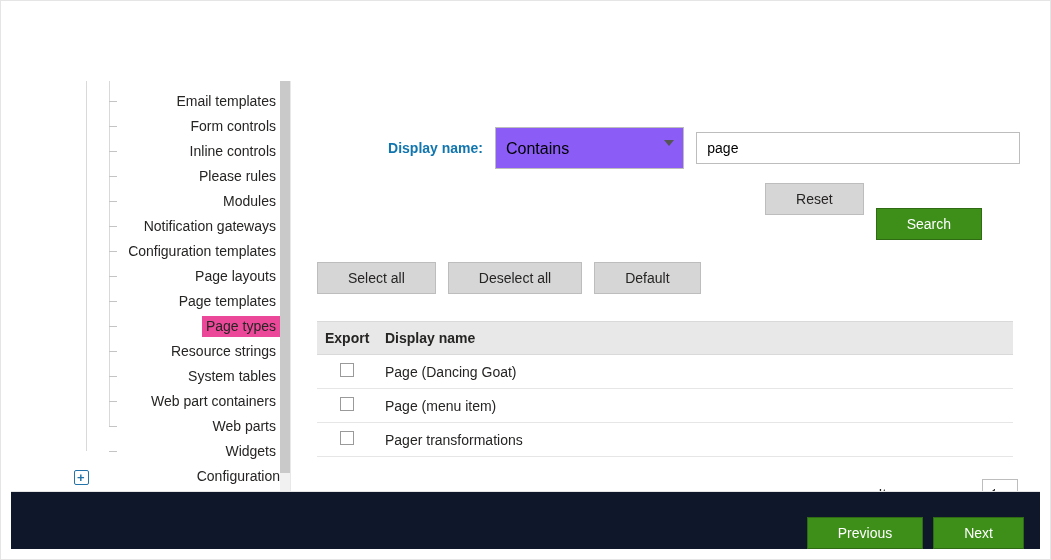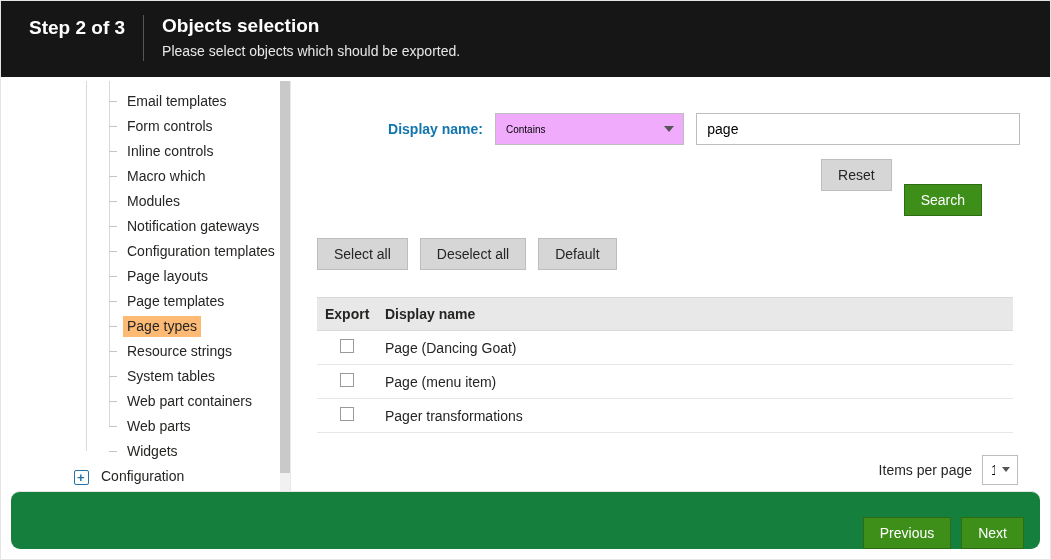--- a/index.html
+++ b/index.html
@@ -10,93 +10,85 @@
   .hdr { background: #161616; color: #fff; padding: 14px 28px 16px 28px; display: flex; align-items: flex-start; gap: 18px; }
   .hdr-step { font-size: 19px; font-weight: 600; padding-top: 2px; }
   .hdr-div { width: 1px; height: 46px; background: #555; }
   .hdr-titlewrap { display: flex; flex-direction: column; gap: 6px; }
   .hdr-title { font-size: 19px; font-weight: 600; }
   .hdr-sub { font-size: 14px; color: #e8e8e8; }
 
   
   .body { position: absolute; top: 80px; bottom: 68px; left: 10px; right: 10px; display: flex; }
   .sidebar { width: 280px; position: relative; overflow: hidden; border-right: 1px solid #e8e8e8; }
-  .sidebar-inner { position: absolute; left: 0; right: 10px; top: 0; bottom: 0; overflow: hidden; }
+  .sidebar-inner { position: absolute; left: 0; right: 10px; top: 0; bottom: 0; overflow: hidden; text-align: right; }
   .sb-scroll { position: absolute; right: 0; top: 0; width: 10px; height: 100%; background: #f1f1f1; }
   .sb-thumb { position: absolute; right: 0; top: 0; width: 10px; height: 392px; background: #c9c9c9; }
 
   .tree { padding-top: 8px; }
   .tree-line { position: relative; padding: 2px 0 2px 112px; line-height: 21px; white-space: nowrap; }
   .tree-line::before { content: ""; position: absolute; left: 98px; top: 12px; width: 8px; height: 1px; background: #c4c4c4; }
   .tree-rail { position: absolute; left: 75px; top: 0; bottom: 40px; width: 1px; background: #d9d9d9; }
   .tree-rail2 { position: absolute; left: 98px; top: 0; bottom: 64px; width: 1px; background: #d9d9d9; }
   .tree-item span.lbl { display: inline-block; padding: 0 4px; }
-  .tree-item.selected span.lbl { background: #fdba74; }
+  .tree-item.selected span.lbl { background: #ec4899; }
   .tree-config { position: relative; padding: 2px 0 2px 90px; line-height: 21px; }
   .tree-config::before { content: ""; position: absolute; left: 63px; top: 6px; width: 13px; height: 13px; border: 1px solid #2574a9; border-radius: 2px; background: #fff; }
   .tree-config::after { content: "+"; position: absolute; left: 66px; top: 3px; font-size: 13px; font-weight: 700; color: #2574a9; }
 
   
   .main { flex: 1; padding: 26px 20px 10px 26px; position: relative; overflow: hidden; }
-  .filter-row { display: flex; align-items: center; gap: 12px; margin-top: 6px; margin-left: 56px; }
+  .filter-row { display: flex; align-items: center; gap: 12px; margin-top: 20px; margin-left: 56px; }
   .filter-label { color: #1175ae; font-weight: 600; min-width: 110px; text-align: right; }
   .select-wrap { position: relative; width: 192px; }
-  .select-wrap select { width: 100%; height: 32px; border: 1px solid #bdbdbd; background: #f0abfc; padding: 4px 28px 4px 10px; font-family: inherit; font-size: 10px; appearance: none; -webkit-appearance: none; }
+  .select-wrap select { width: 100%; height: 42px; border: 1px solid #bdbdbd; background: #8b5cf6; padding: 4px 28px 4px 10px; font-family: inherit; font-size: 16px; appearance: none; -webkit-appearance: none; }
   .select-wrap::after { content: ""; position: absolute; right: 10px; top: 13px; width: 0; height: 0; border-left: 5px solid transparent; border-right: 5px solid transparent; border-top: 6px solid #555; pointer-events: none; }
   .text-input { height: 32px; width: 328px; border: 1px solid #bdbdbd; padding: 4px 10px; font-family: inherit; font-size: 14px; }
   .filter-btns { display: flex; gap: 12px; justify-content: flex-end; margin: 14px 38px 0 0; }
-  .btn { display: inline-flex; align-items: center; justify-content: center; height: 32px; padding: 0 16px; border: 1px solid #bdbdbd; background: #d6d6d6; color: #262524; font-family: inherit; font-size: 14px; cursor: pointer; }
+  .btn { display: inline-flex; align-items: center; justify-content: center; height: 32px; padding: 0 30px; border: 1px solid #bdbdbd; background: #d6d6d6; color: #262524; font-family: inherit; font-size: 14px; cursor: pointer; }
   .btn.primary { background: #3e8f1a; border-color: #2e6b12; color: #fff; font-weight: 400; margin-top: 25px; }
 
   .sel-btns { display: flex; gap: 12px; margin-top: 22px; }
 
   .table { margin-top: 14px; width: 696px; }
   .thead { display: flex; background: #e8e8e8; border-top: 1px solid #d9d9d9; border-bottom: 1px solid #d9d9d9; margin-top: 27px; }
   .thead .th { font-weight: 600; padding: 8px 8px; }
   .th-export { width: 60px; }
   .th-name { flex: 1; }
   .trow { display: flex; align-items: center; border-bottom: 1px solid #e6e6e6; }
   .td-export { width: 60px; text-align: center; padding: 8px 8px; }
   .td-name { flex: 1; padding: 8px 8px; }
   .chk { width: 14px; height: 14px; border: 1px solid #9a9a9a; display: inline-block; background: #fff; }
 
   .pager-row { display: flex; justify-content: flex-end; align-items: center; gap: 10px; margin-top: 22px; padding-right: 2px; }
   .ipp-select { position: relative; }
   .ipp-select select { width: 36px; height: 30px; border: 1px solid #bdbdbd; background: #fff; padding: 2px 22px 2px 8px; font-family: inherit; font-size: 14px; appearance: none; -webkit-appearance: none; }
   .ipp-select::after { content: ""; position: absolute; right: 8px; top: 12px; width: 0; height: 0; border-left: 4px solid transparent; border-right: 4px solid transparent; border-top: 5px solid #555; pointer-events: none; }
 
   
-  .footer { position: absolute; left: 10px; right: 10px; bottom: 10px; height: 58px; border-top: 1px solid #e5e5e5; background: #15803d; display: flex; justify-content: flex-end; align-items: center; gap: 10px; padding: 0 16px; border-radius: 9px; }
+  .footer { position: absolute; left: 10px; right: 10px; bottom: 10px; height: 58px; border-top: 1px solid #e5e5e5; background: #0f172a; display: flex; justify-content: flex-end; align-items: center; gap: 10px; padding: 0 16px; }
 </style>
 </head>
 <body>
 
 <div class="app">
 
-  <div class="hdr">
-    <div class="hdr-step">Step 2 of 3</div>
-    <div class="hdr-div"></div>
-    <div class="hdr-titlewrap">
-      <div class="hdr-title">Objects selection</div>
-      <div class="hdr-sub">Please select objects which should be exported.</div>
-    </div>
-  </div>
 
   <div class="body">
 
     <div class="sidebar">
       <div class="sidebar-inner">
         <div class="tree" id="tree">
           <div class="tree-rail"></div>
           <div class="tree-rail2"></div>
 
         <div class="tree-line tree-item"><span class="lbl">Email templates</span></div>
             <div class="tree-line tree-item"><span class="lbl">Form controls</span></div>
             <div class="tree-line tree-item"><span class="lbl">Inline controls</span></div>
-            <div class="tree-line tree-item"><span class="lbl">Macro which</span></div>
+            <div class="tree-line tree-item"><span class="lbl">Please rules</span></div>
             <div class="tree-line tree-item"><span class="lbl">Modules</span></div>
             <div class="tree-line tree-item"><span class="lbl">Notification gateways</span></div>
             <div class="tree-line tree-item"><span class="lbl">Configuration templates</span></div>
             <div class="tree-line tree-item"><span class="lbl">Page layouts</span></div>
             <div class="tree-line tree-item"><span class="lbl">Page templates</span></div>
             <div class="tree-line tree-item selected"><span class="lbl">Page types</span></div>
             <div class="tree-line tree-item"><span class="lbl">Resource strings</span></div>
             <div class="tree-line tree-item"><span class="lbl">System tables</span></div>
             <div class="tree-line tree-item"><span class="lbl">Web part containers</span></div>
             <div class="tree-line tree-item"><span class="lbl">Web parts</span></div>

